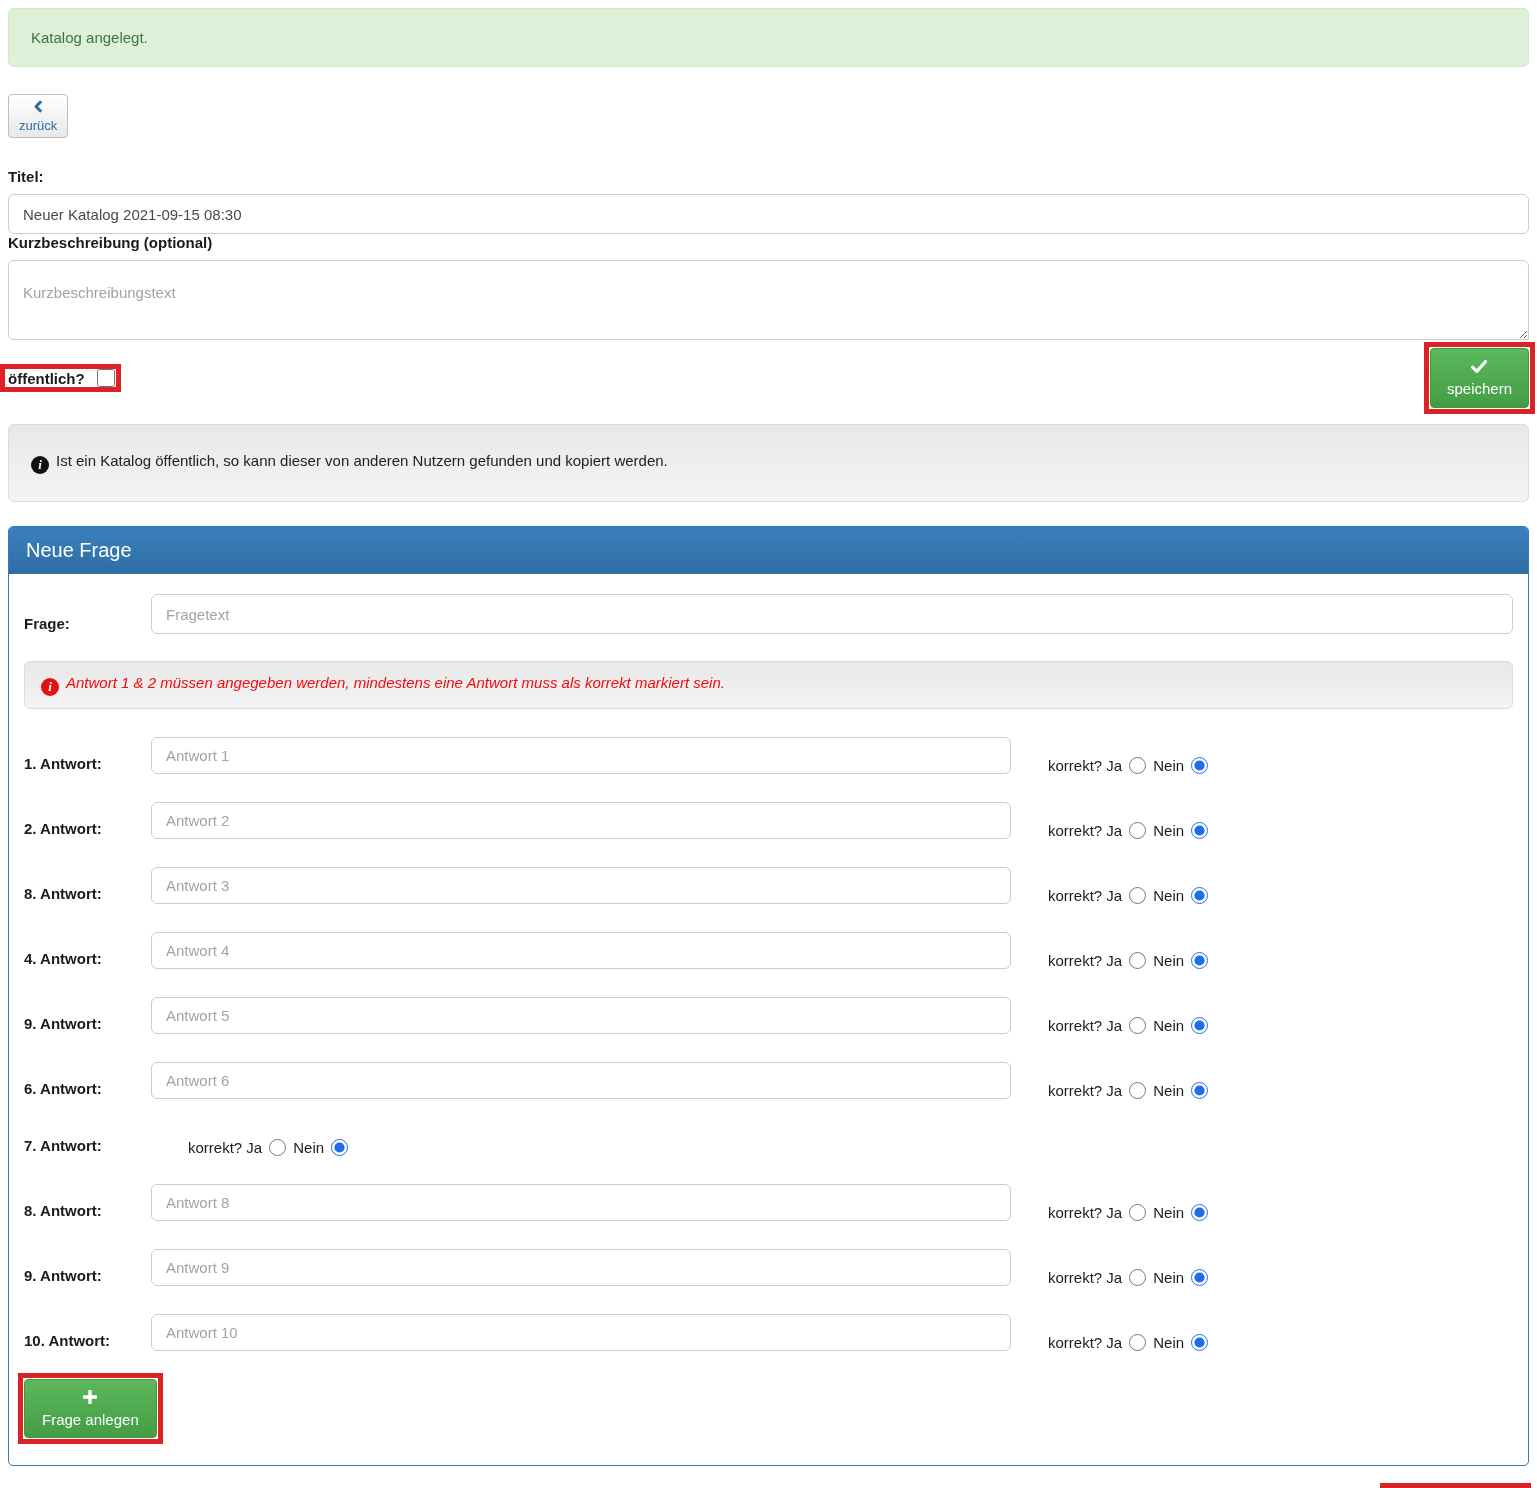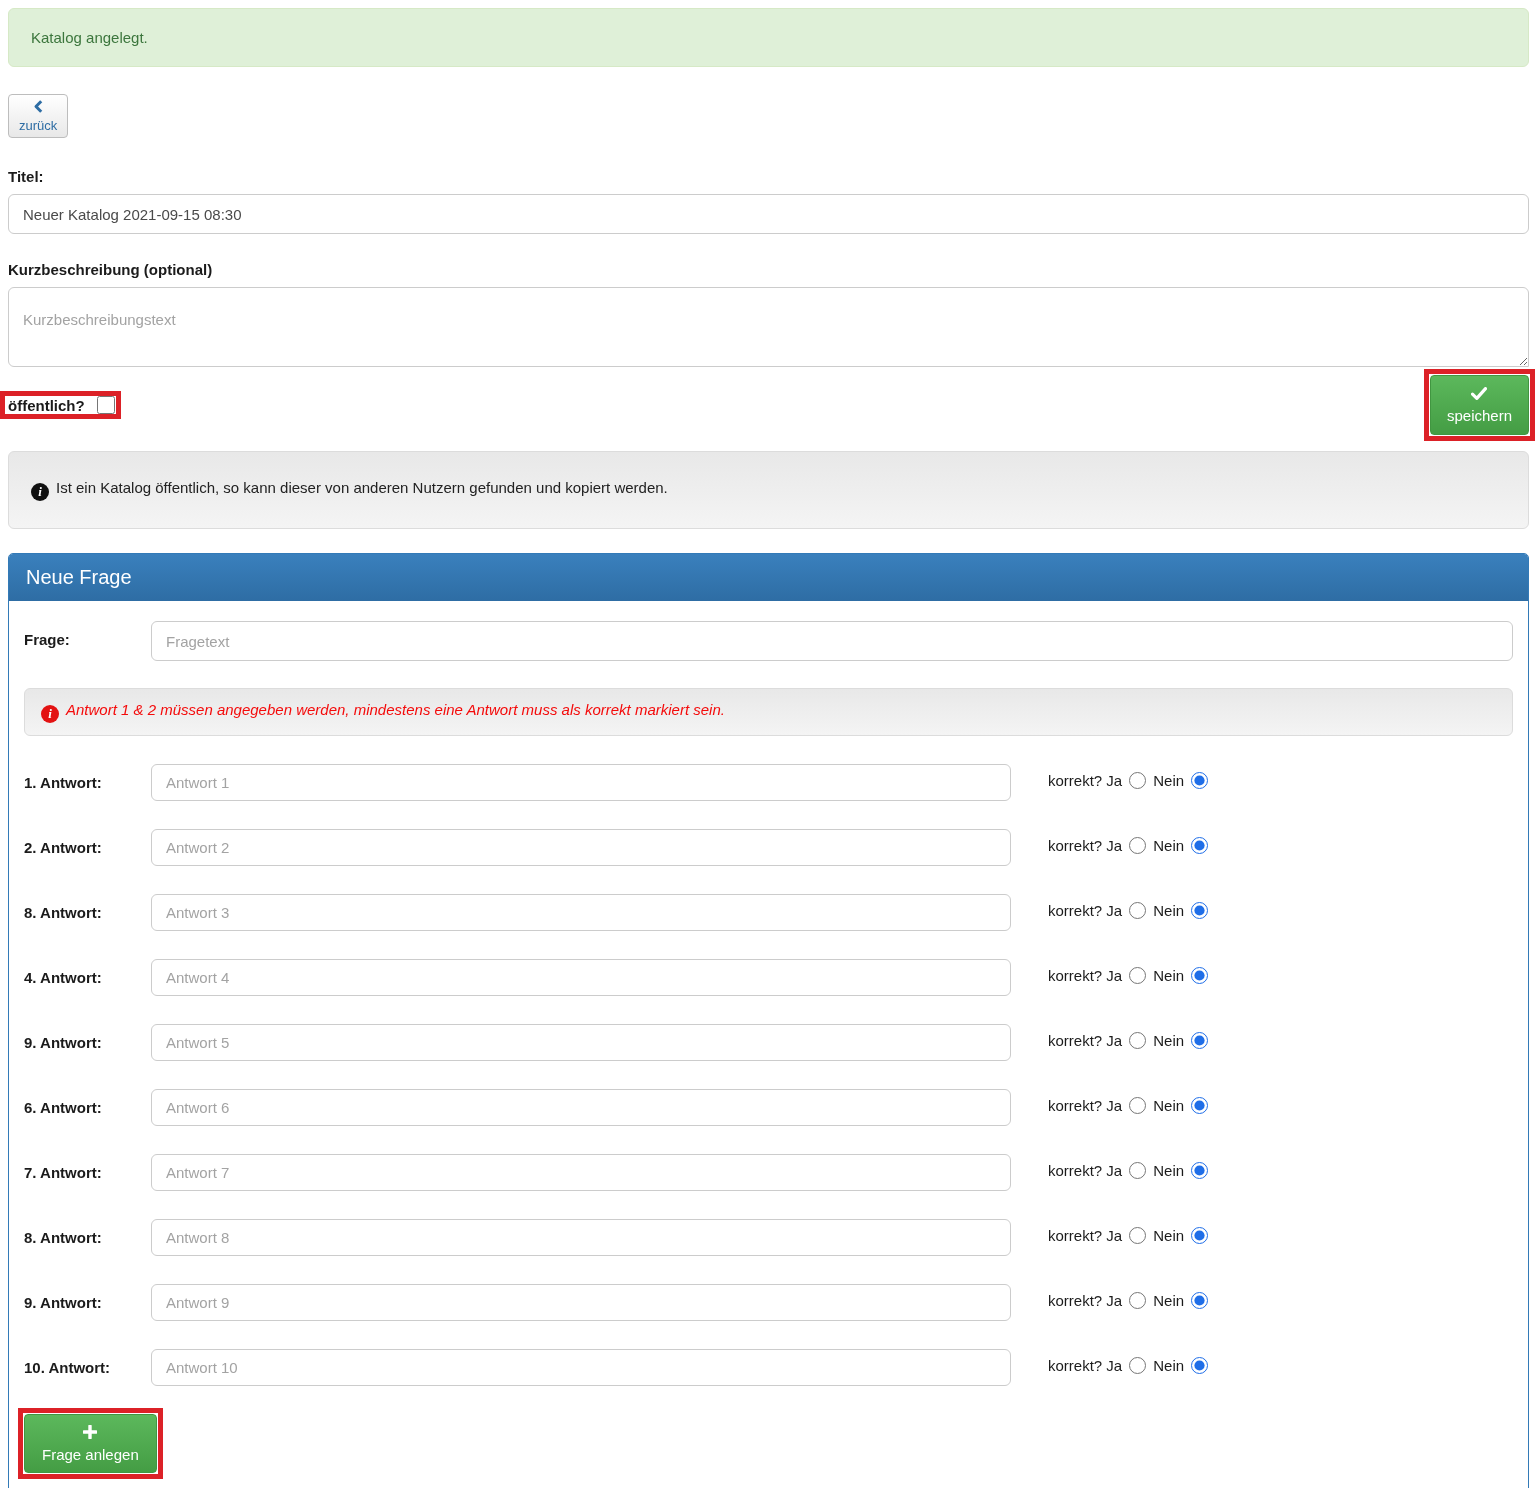--- a/index.html
+++ b/index.html
@@ -68,21 +68,21 @@
     height: 40px;
     border: 1px solid #cccccc;
     border-radius: 6px;
     padding: 0 14px;
     font-family: inherit;
     font-size: 15px;
     color: #4a4a4a;
     outline: none;
   }
   .text-input::placeholder, .textarea::placeholder { color: #a3a3a3; opacity: 1; }
-  .title-input { margin-bottom: 27px; }
+  .title-input { }
   .textarea {
     display: block;
     width: 100%;
     height: 80px;
     border: 1px solid #cccccc;
     border-radius: 6px 6px 0 6px;
     padding: 23px 14px;
     font-family: inherit;
     font-size: 15px;
     color: #4a4a4a;
@@ -152,21 +152,21 @@
   }
   .panel-heading {
     background: linear-gradient(#3a80bd, #2e6da4);
     color: #ffffff;
     font-size: 20px;
     padding: 12px 17px;
     border-radius: 4px 4px 0 0;
   }
   .panel-body { padding: 20px 15px 27px; }
 
-  .form-row { display: flex; align-items: flex-start; }
+  .form-row { display: flex; align-items: flex-end; }
   .label-col {
     flex: 0 0 127px;
     padding-top: 9px;
     font-weight: bold;
     line-height: 1.35;
   }
   .label-col .lbl { display: inline-block; max-width: 96px; }
   .frage-row { margin-bottom: 27px; }
   .frage-input { flex: 1 1 auto; width: auto; }
 
@@ -314,21 +314,20 @@
           <input class="text-input ans-input" placeholder="Antwort 6" style="">
           <div class="korrekt-group">
             <span>korrekt? Ja</span>
             <input type="radio" name="correct-6" class="radio" style="">
             <span>Nein</span>
             <input type="radio" name="correct-6" class="radio" checked="" style="">
           </div>
         </div>
         <div class="form-row answer-row">
           <div class="label-col"><span class="lbl">7. Antwort:</span></div>
-          <input class="text-input ans-input" placeholder="Antwort 7" style="">
           <div class="korrekt-group">
             <span>korrekt? Ja</span>
             <input type="radio" name="correct-7" class="radio" style="">
             <span>Nein</span>
             <input type="radio" name="correct-7" class="radio" checked="" style="">
           </div>
         </div>
         <div class="form-row answer-row">
           <div class="label-col"><span class="lbl">8. Antwort:</span></div>
           <input class="text-input ans-input" placeholder="Antwort 8" style="">

